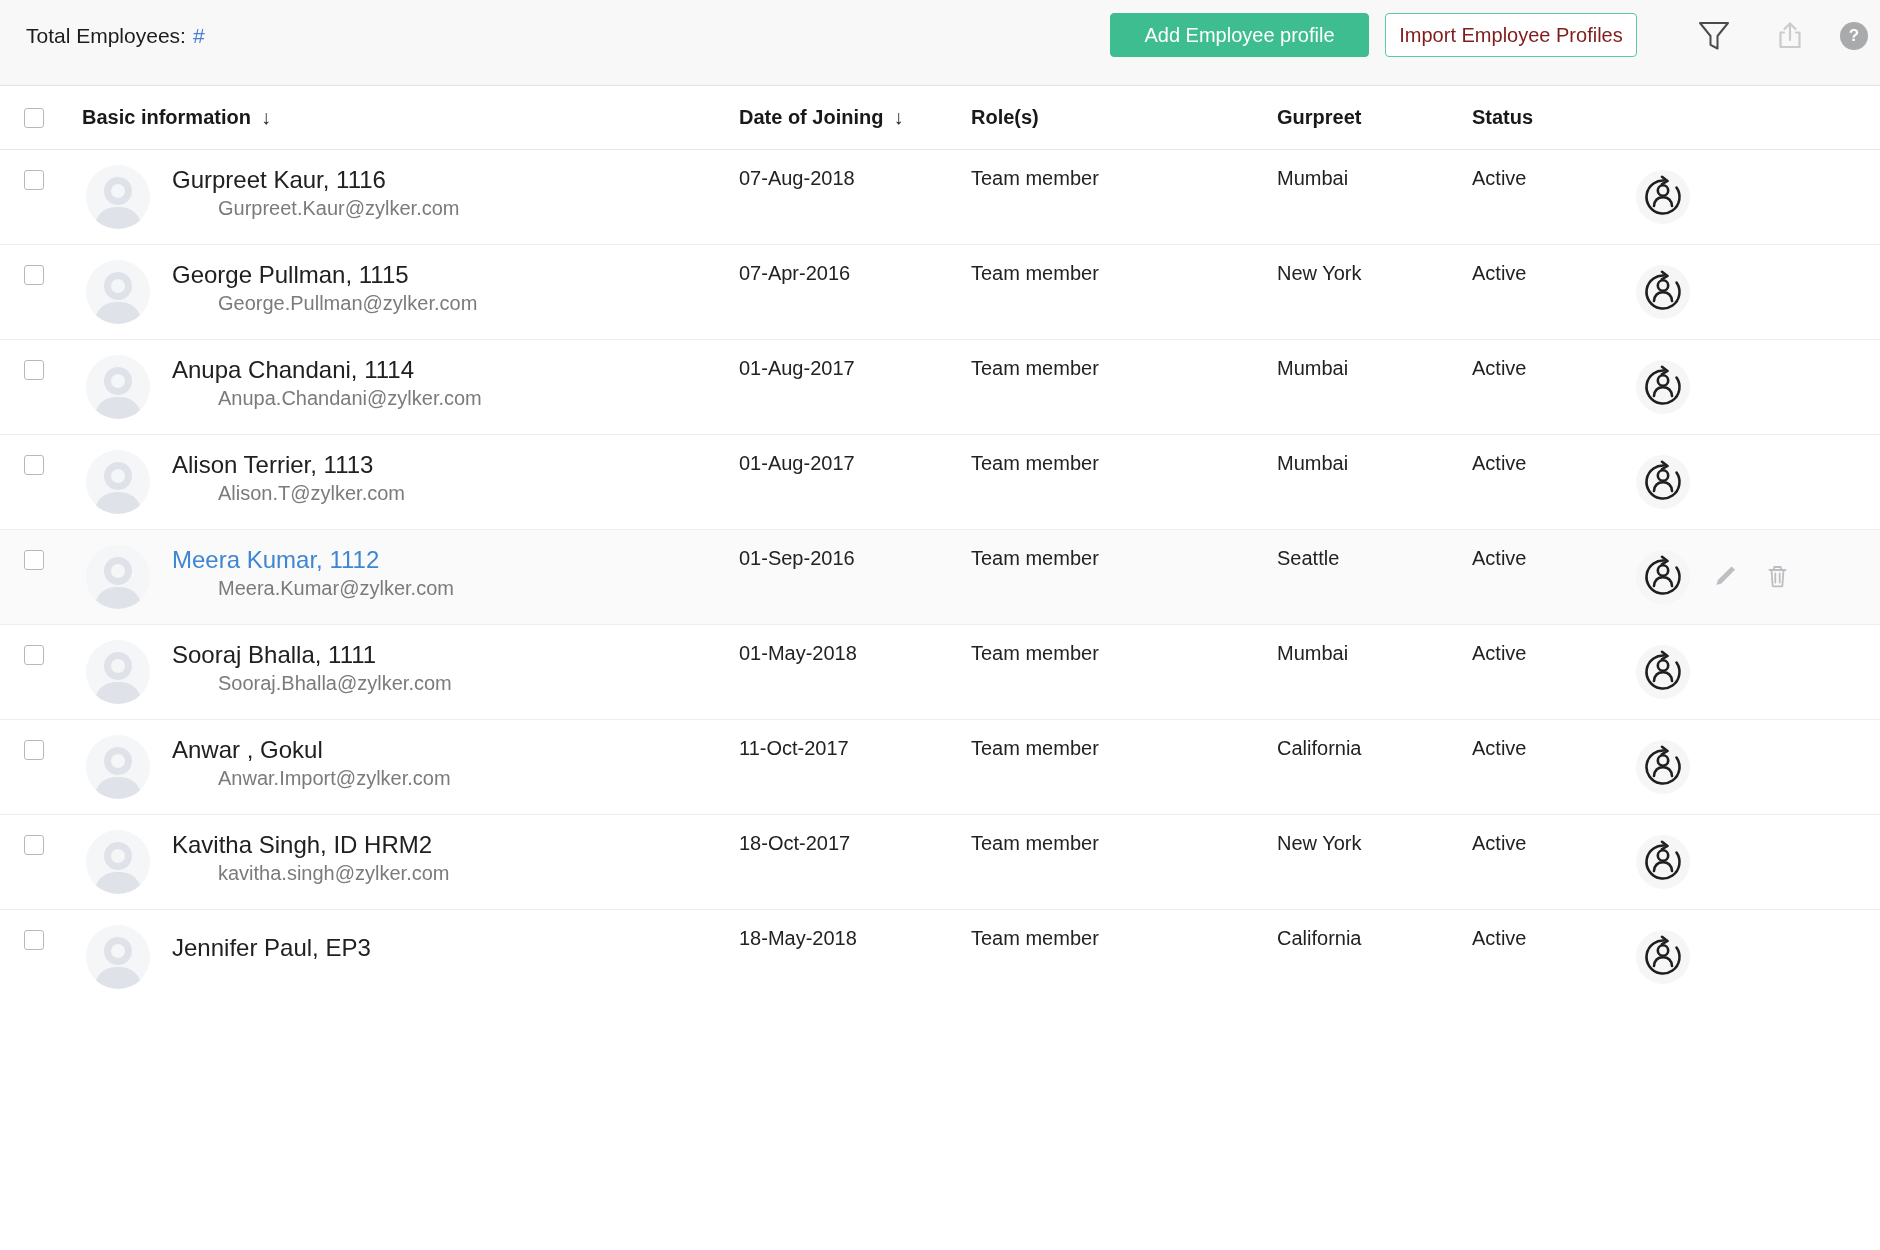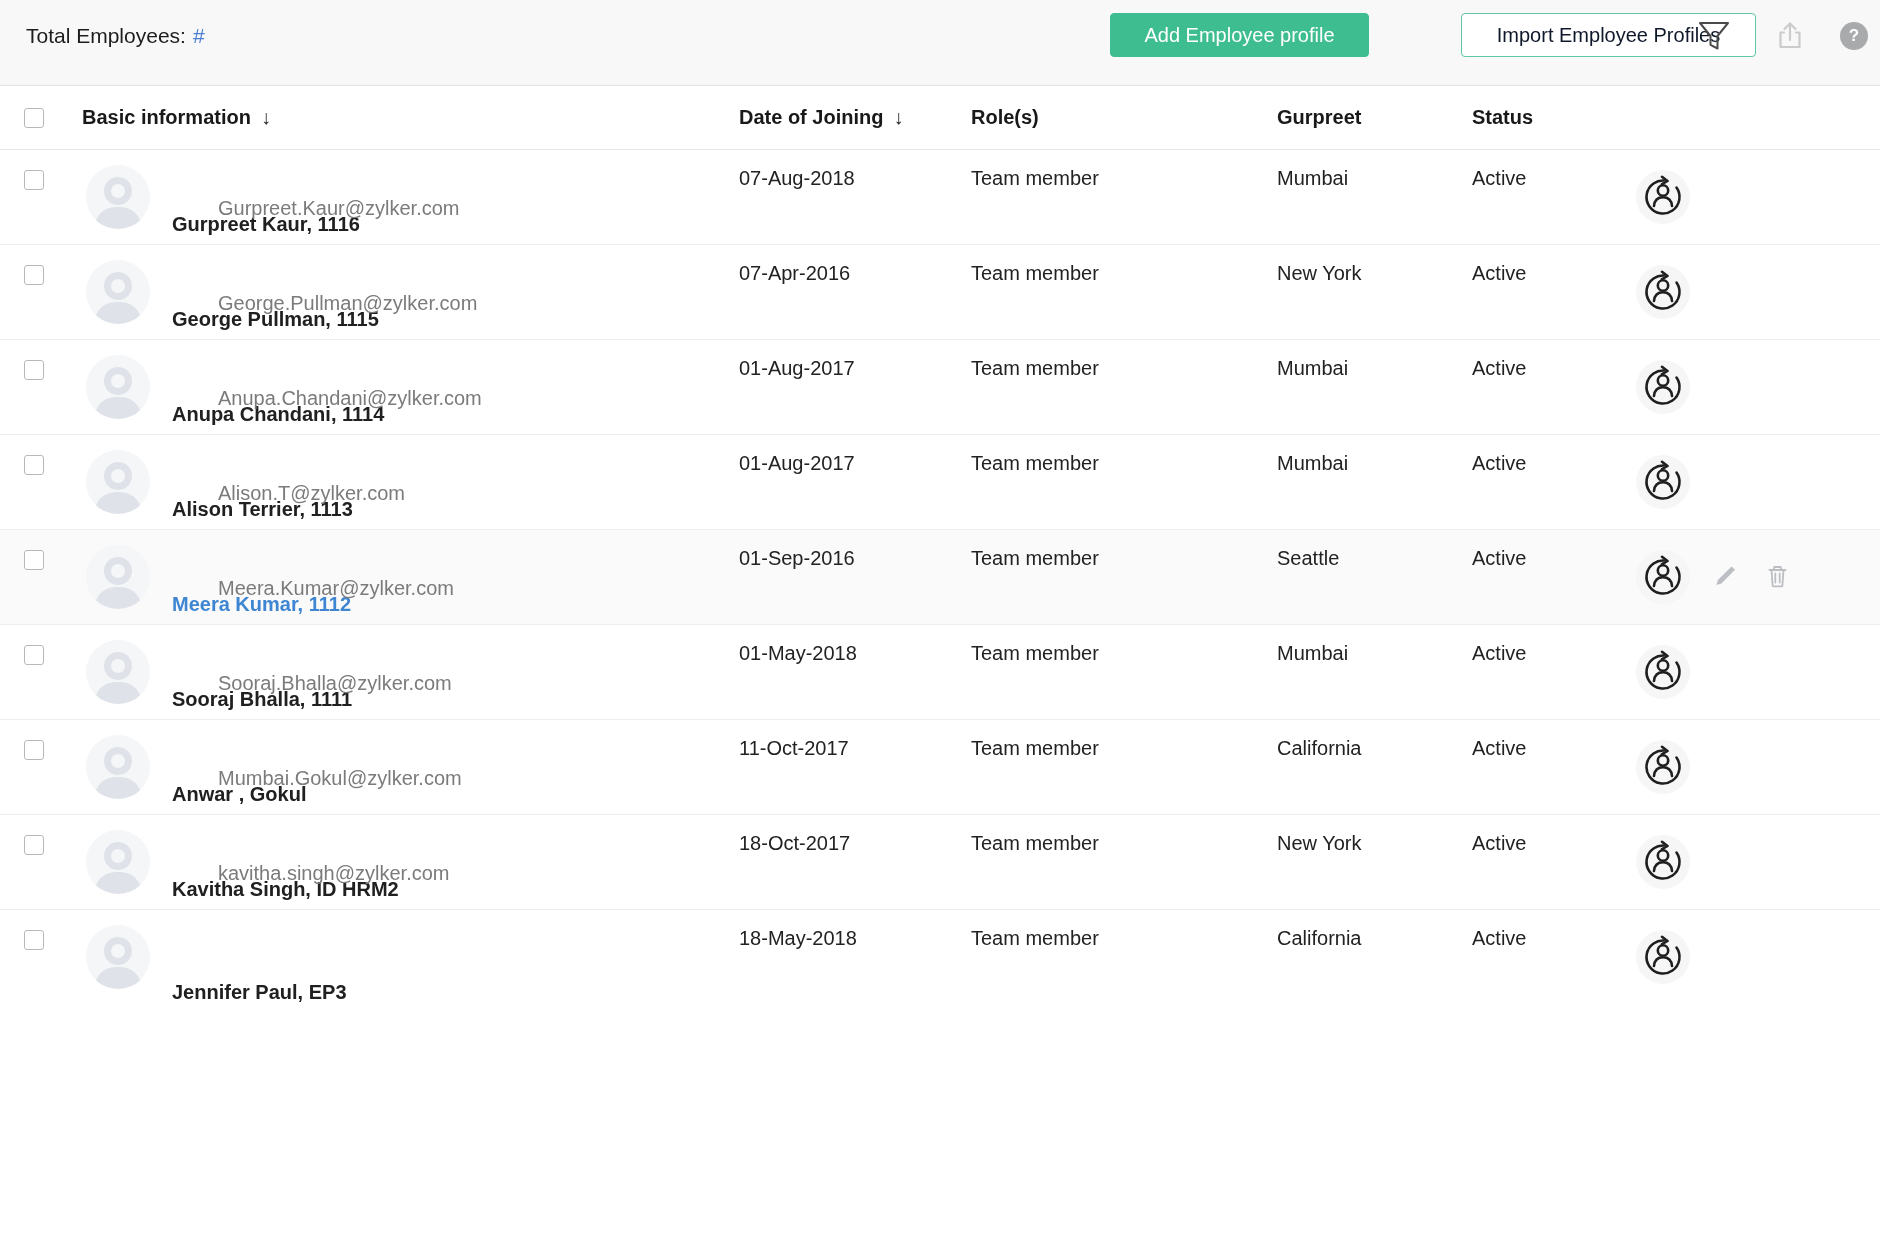--- a/index.html
+++ b/index.html
@@ -2,39 +2,39 @@
 <html><head>
 <meta charset="utf-8">
 <style>
   * { margin:0; padding:0; box-sizing:border-box; }
   html,body { width:1880px; height:1250px; background:#fff; font-family:"Liberation Sans",sans-serif; }
   .topbar { position:relative; width:100%; height:86px; background:#f8f8f8; border-bottom:1px solid #e2e2e2; }
   .topbar-title { position:absolute; left:26px; top:24px; font-size:21px; font-weight:normal; color:#1d1d1d; }
   .hash { color:#4a7dd3; margin-left:7px; }
   .btn { position:absolute; top:13px; height:44px; border-radius:4px; font-family:"Liberation Sans",sans-serif; font-size:20px; display:flex; align-items:center; justify-content:center; cursor:pointer; }
   .btn-add { left:1110px; width:259px; background:#3dbd90; border:1px solid #3dbd90; color:#ffffff; }
-  .btn-import { left:1461px; width:295px; background:#ffffff; border:1px solid #5ec7a3; color:#0f172a; }
+  .btn-import { left:1385px; width:252px; background:#ffffff; border:1px solid #5ec7a3; color:#7f1d1d; }
   .top-icon { position:absolute; top:18px; width:36px; height:36px; display:flex; align-items:center; justify-content:center; cursor:pointer; }
   .icon-filter { left:1696px; }
   .icon-export { left:1772px; }
   .icon-help { left:1836px; }
   .help-circle { width:28px; height:28px; border-radius:50%; background:#a8aaac; color:#fff; font-size:17px; font-weight:bold; display:flex; align-items:center; justify-content:center; }
 
   .thead { position:relative; width:100%; height:64px; background:#fff; border-bottom:1px solid #e5e5e5; }
   .hlabel { position:absolute; top:20px; font-size:20px; font-weight:bold; color:#191919; white-space:nowrap; }
   .sort-arrow { font-weight:normal; font-size:20px; color:#2a2a2a; margin-left:10px; }
   .cb { position:absolute; left:24px; width:20px; height:20px; border:1.5px solid #b8b8b8; border-radius:3px; background:#fff; cursor:pointer; }
   .thead .cb { top:22px; }
 
   .row { position:relative; width:100%; height:95px; background:#fff; border-bottom:1px solid #ededed; }
   .row.last { border-bottom:none; }
   .row.hovered { background:#fafafa; }
   .row .cb { top:20px; }
   .avatar { position:absolute; left:86px; top:15px; width:64px; height:64px; border-radius:50%; background:#f5f6f8; overflow:hidden; }
-  .name { position:absolute; left:172px; top:16px; font-size:20px; font-weight:bold; color:#202020; white-space:nowrap; cursor:pointer;margin-top:47px; }
+  .name { position:absolute; left:172px; top:16px; font-size:24px; font-weight:normal; color:#202020; white-space:nowrap; cursor:pointer; }
   .name.link { color:#3f86d2; }
   .email { position:absolute; left:172px; top:47px; font-size:20px; color:#7b7b7b; white-space:nowrap;margin-left:46px; }
   .cell { position:absolute; top:17px; font-size:20px; color:#222; white-space:nowrap; }
   .c-date { left:739px; } .c-role { left:971px; } .c-loc { left:1277px; } .c-status { left:1472px; }
   .h-basic { left:82px; } .h-date { left:739px; } .h-role { left:971px; } .h-loc { left:1277px; } .h-status { left:1472px;text-align:right; }
   .sync-btn { position:absolute; left:1636px; top:20px; width:54px; height:54px; border-radius:50%; background:#f6f6f7; display:flex; align-items:center; justify-content:center; cursor:pointer; }
   .mini-action { position:absolute; top:33px; width:26px; height:26px; cursor:pointer; }
   .a-edit { left:1712px; } .a-delete { left:1764px; }
 </style>
 </head>
@@ -210,21 +210,21 @@
         </svg>
       </span>
   </div>
 
   <div class="row">
     <span class="cb"></span>
     <span class="avatar"><svg width="64" height="64" viewBox="0 0 64 64">
           <use href="#sym-avatar"></use>
         </svg></span>
     <span class="name">Anwar , Gokul</span>
-    <span class="email">Mumbai.Gokul@zylker.com</span>
+    <span class="email">Anwar.Import@zylker.com</span>
     <span class="cell c-date">11-Oct-2017</span>
     <span class="cell c-role">Team member</span>
     <span class="cell c-loc">California</span>
     <span class="cell c-status">Active</span>
     <span class="sync-btn">
         <svg width="44" height="44" viewBox="0 0 44 44">
           <use href="#sym-sync"></use>
         </svg>
       </span>
   </div>

